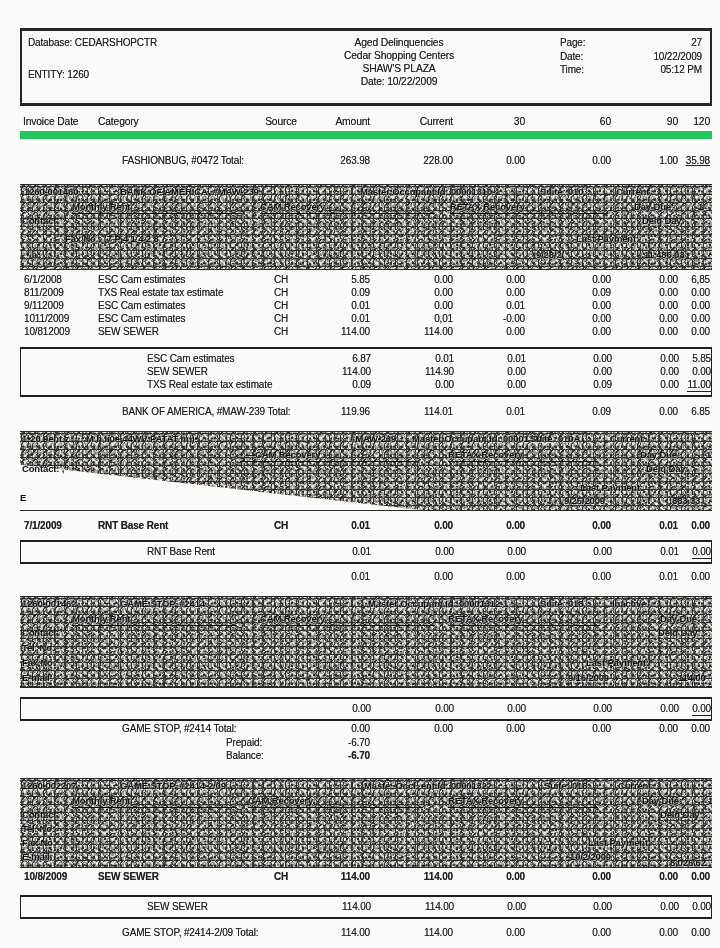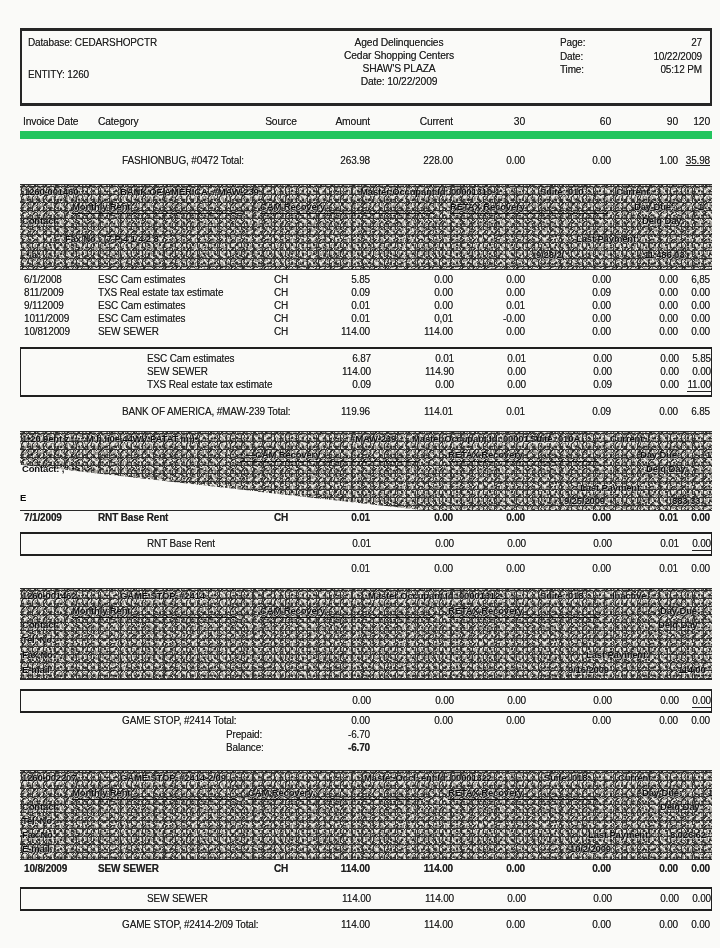--- a/index.html
+++ b/index.html
@@ -256,21 +256,21 @@
         <span class="bseg useg" style="left: 428px; top: 17px; min-width: 150px;">RETAX Recovery</span>
         <span class="bseg" style="left: 620px; top: 17px;">Day Due:</span>
         <span class="bseg" style="left: 686px; top: 17px;">1</span>
         <span class="bseg" style="left: 2px; top: 31px;">Contact: ,“ •</span>
         <span class="bseg" style="left: 626px; top: 31px;">Delq Day:</span>
         <span class="bseg" style="left: 560px; top: 50px;">Last Payment:</span>
         <span class="bseg" style="left: 544px; top: 63px;">9/25/2009</span>
         <span class="bseg" style="left: 652px; top: 63px;">883.33</span>
         <span class="bseg" style="left: 0px; top: 60px;">E</span>
       </div>
-      <div class="details" style="margin-top: 0;">
+      <div class="details" style="margin-top: 8px;">
         <div class="grid-row detail-row bold">
           <div class="cell date-cell" style="grid-column: 1 / 2;">7/1/2009</div>
           <div class="cell" style="grid-column: 2 / 3;">RNT Base Rent</div>
           <div class="cell src" style="grid-column: 3 / 4;">CH</div>
           <div class="cell num" style="grid-column: 4 / 5;">0.01</div>
           <div class="cell num" style="grid-column: 5 / 6;">0.00</div>
           <div class="cell num" style="grid-column: 6 / 7;">0.00</div>
           <div class="cell num" style="grid-column: 7 / 8;">0.00</div>
           <div class="cell num" style="grid-column: 8 / 9;">0.01</div>
           <div class="cell num" style="grid-column: 9 / 10;">0.00</div>
@@ -352,21 +352,21 @@
         <span class="bseg useg" style="left: 428px; top: 16px; min-width: 150px;">RETAX Recovery</span>
         <span class="bseg" style="left: 622px; top: 16px;">Day Due:</span>
         <span class="bseg" style="left: 688px; top: 16px;">1</span>
         <span class="bseg" style="left: 2px; top: 30px;">Contact:</span>
         <span class="bseg" style="left: 640px; top: 30px;">Delq Day:</span>
         <span class="bseg" style="left: 2px; top: 44px;">Tel. No:</span>
         <span class="bseg" style="left: 2px; top: 58px;">Fax No:</span>
         <span class="bseg" style="left: 568px; top: 58px;">Last Payment:</span>
         <span class="bseg" style="left: 2px; top: 72px;">E-mail:</span>
         <span class="bseg" style="left: 550px; top: 72px;">10/2/2009</span>
-        <span class="bseg" style="left: 650px; top: 58px;">8,026.62</span>
+        <span class="bseg" style="left: 650px; top: 78px;">8,026.62</span>
       </div>
       <div class="details" style="margin-top: 2px;">
         <div class="grid-row detail-row bold">
           <div class="cell date-cell" style="grid-column: 1 / 2;">10/8/2009</div>
           <div class="cell" style="grid-column: 2 / 3;">SEW SEWER</div>
           <div class="cell src" style="grid-column: 3 / 4;">CH</div>
           <div class="cell num" style="grid-column: 4 / 5;">114.00</div>
           <div class="cell num" style="grid-column: 5 / 6;">114.00</div>
           <div class="cell num" style="grid-column: 6 / 7;">0.00</div>
           <div class="cell num" style="grid-column: 7 / 8;">0.00</div>

